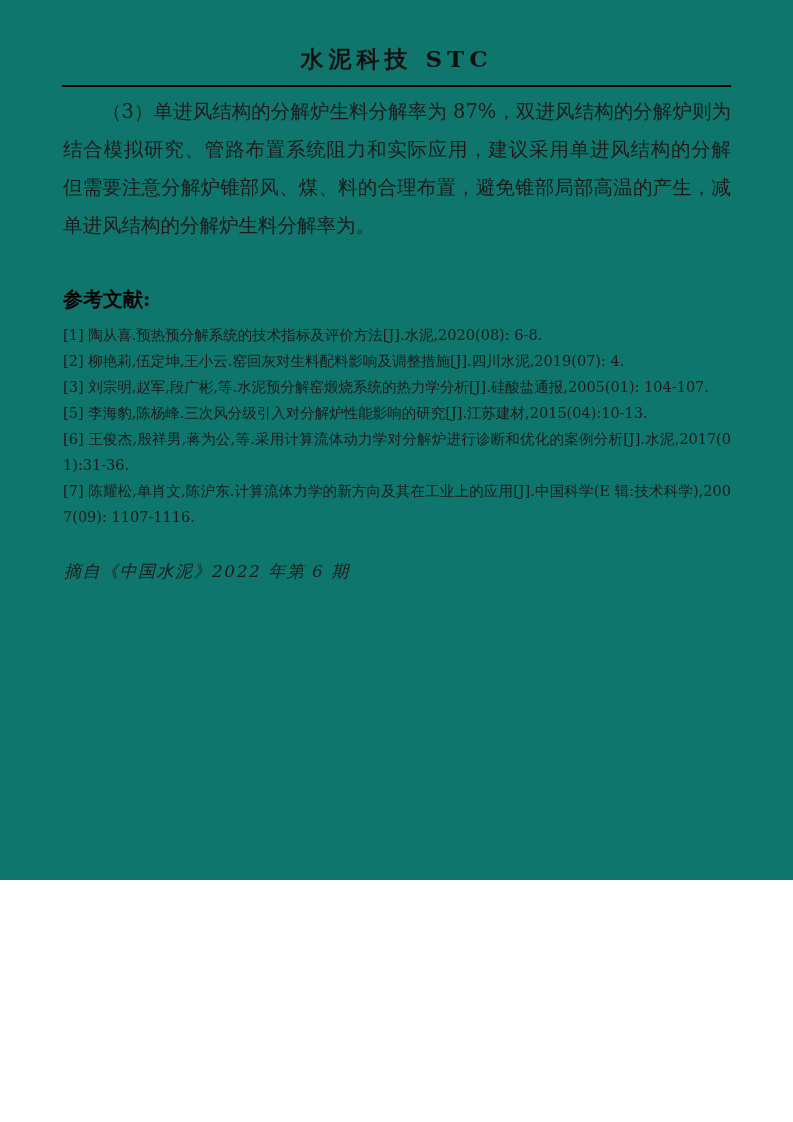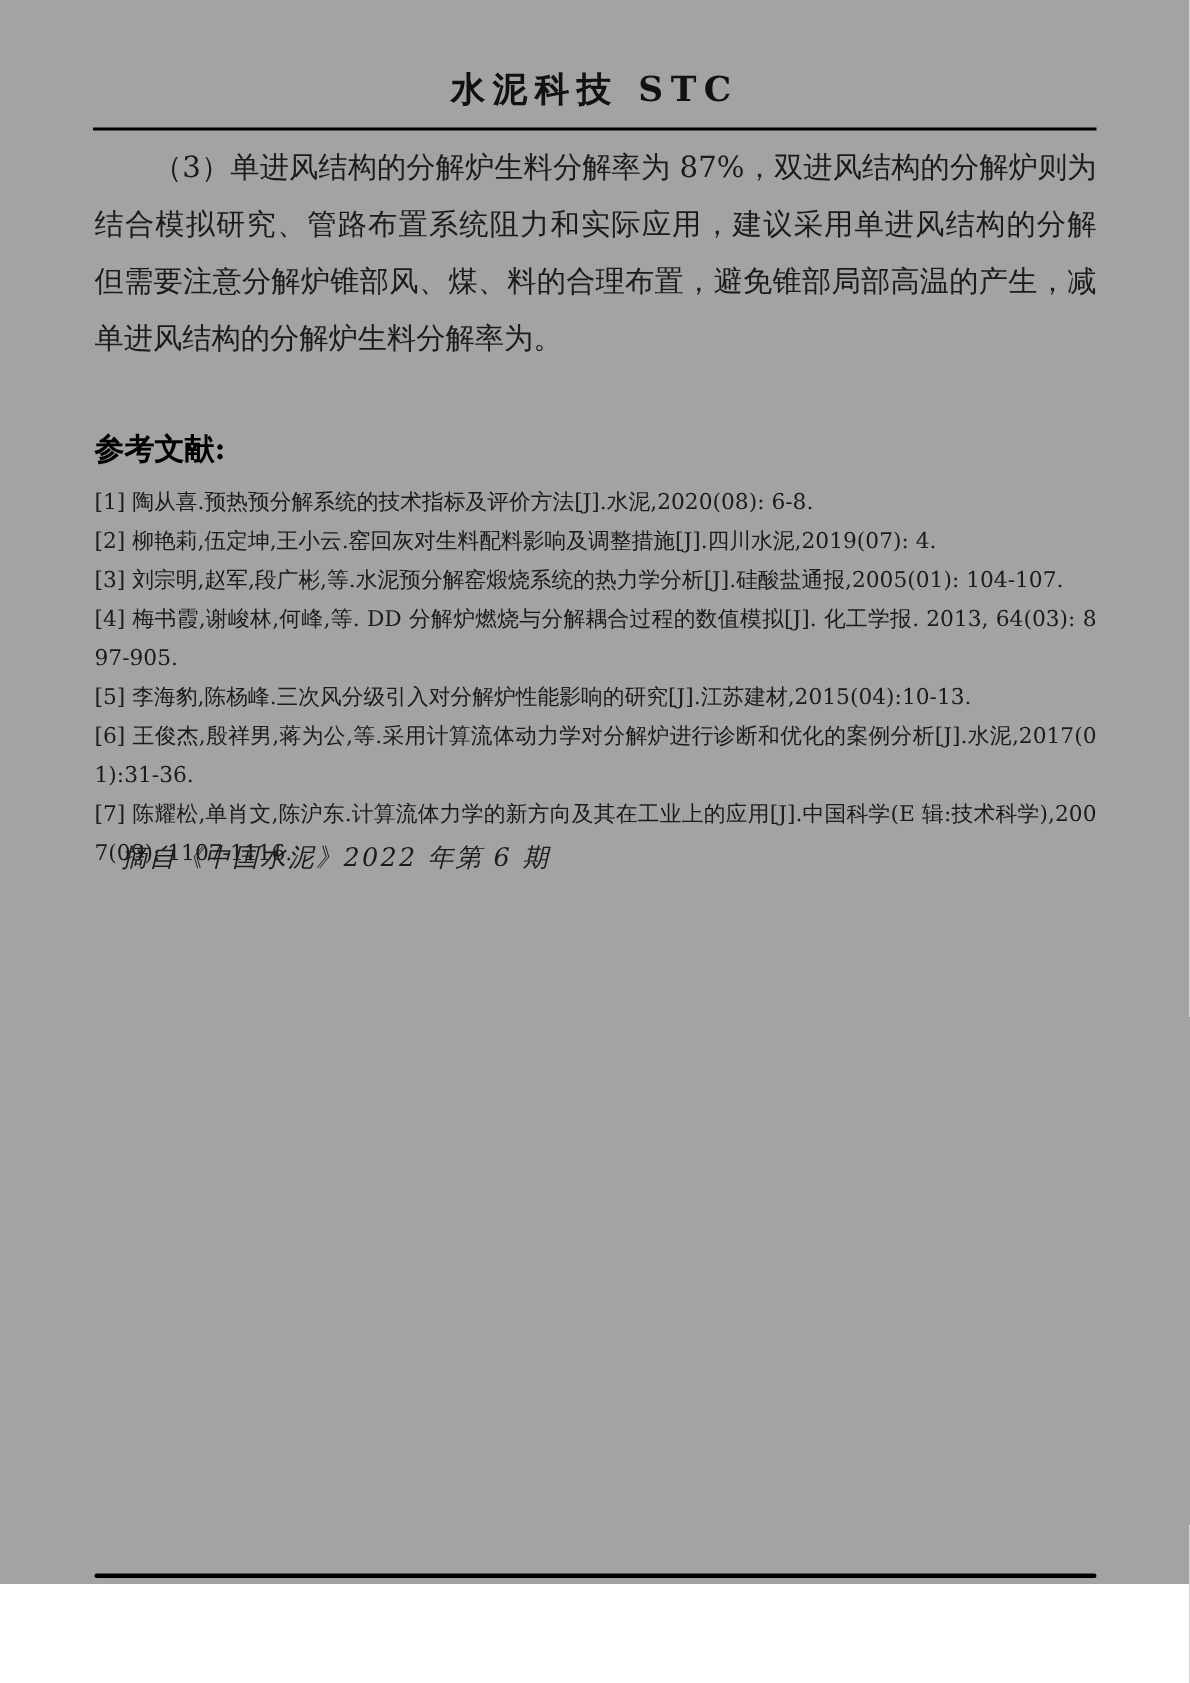--- a/index.html
+++ b/index.html
@@ -3,22 +3,22 @@
 <meta charset="utf-8">
 <style>
   html, body {
     margin: 0;
     padding: 0;
     background: #ffffff;
   }
   .page {
     position: relative;
     width: 793px;
-    height: 1056px;
-    background: #a3a3a3;
+    height: 880px;
+    background: #0f766e;
     overflow: hidden;
     font-family: "DejaVu Serif", "Liberation Serif", serif;
     color: #1b1b1b;
   }
   .journal-title {
     position: absolute;
     top: 44px;
     left: 0;
     width: 100%;
     text-align: center;
@@ -74,21 +74,21 @@
     font-size: 14.5px;
     line-height: 26px;
     text-align: justify;
     text-justify: inter-character;
     word-break: break-all;
     color: #1b1b1b;
   }
   .source-note {
     position: absolute;
     top: 560px;
-    left: 81px;
+    left: 64px;
     font-style: italic;
     font-size: 17px;
     letter-spacing: 1.5px;
     color: #1b1b1b;
   }
   .footer-rule {
     position: absolute;
     top: 1049px;
     left: 63px;
     width: 668px;
@@ -131,21 +131,20 @@
     <div class="pline">结合模拟研究、管路布置系统阻力和实际应用，建议采用单进风结构的分解炉，</div>
     <div class="pline">但需要注意分解炉锥部风、煤、料的合理布置，避免锥部局部高温的产生，减少</div>
     <div class="pline last">单进风结构的分解炉生料分解率为。</div>
   </div>
 
   <div class="references">
     <div class="ref-heading">参考文献:</div>
     <div class="ref-item">[1] 陶从喜.预热预分解系统的技术指标及评价方法[J].水泥,2020(08): 6-8.</div>
     <div class="ref-item">[2] 柳艳莉,伍定坤,王小云.窑回灰对生料配料影响及调整措施[J].四川水泥,2019(07): 4.</div>
     <div class="ref-item">[3] 刘宗明,赵军,段广彬,等.水泥预分解窑煅烧系统的热力学分析[J].硅酸盐通报,2005(01): 104-107.</div>
-    <div class="ref-item">[4] 梅书霞,谢峻林,何峰,等. DD 分解炉燃烧与分解耦合过程的数值模拟[J]. 化工学报. 2013, 64(03): 897-905.</div>
     <div class="ref-item">[5] 李海豹,陈杨峰.三次风分级引入对分解炉性能影响的研究[J].江苏建材,2015(04):10-13.</div>
     <div class="ref-item">[6] 王俊杰,殷祥男,蒋为公,等.采用计算流体动力学对分解炉进行诊断和优化的案例分析[J].水泥,2017(01):31-36.</div>
     <div class="ref-item">[7] 陈耀松,单肖文,陈沪东.计算流体力学的新方向及其在工业上的应用[J].中国科学(E 辑:技术科学),2007(09): 1107-1116.</div>
   </div>
 
   <div class="source-note">摘自《中国水泥》2022 年第 6 期</div>
 
   <div class="footer-rule"></div>
 
   <div class="footer-page-number">21</div>

